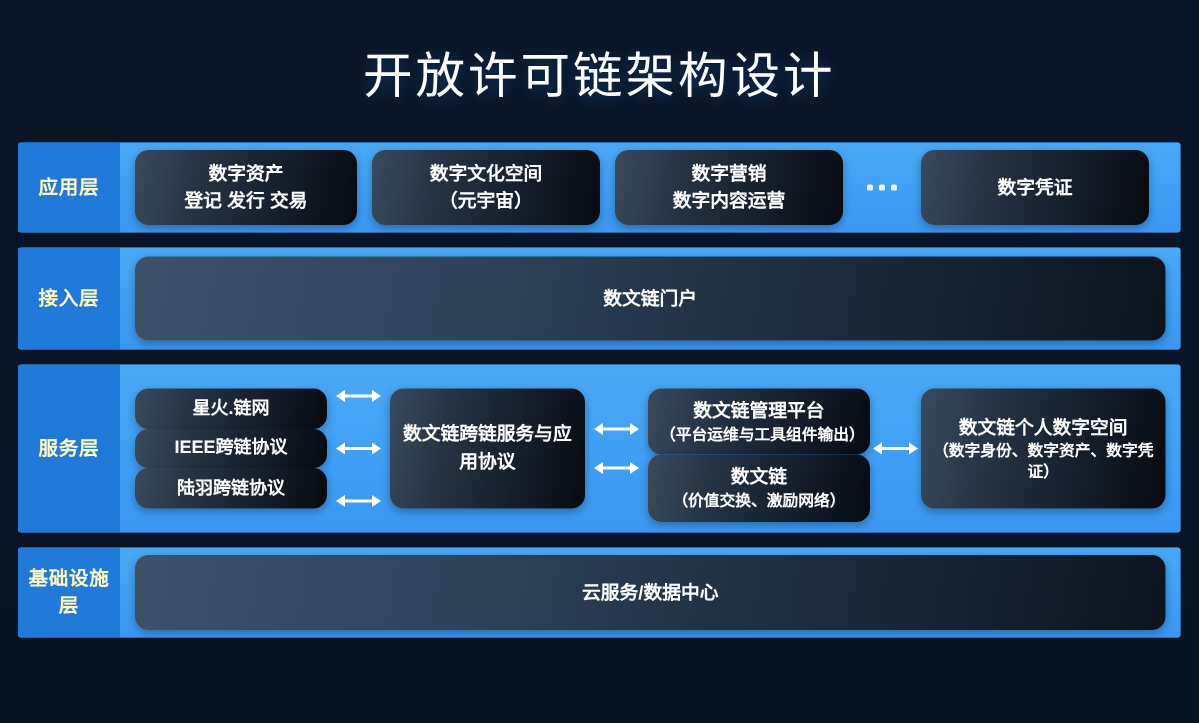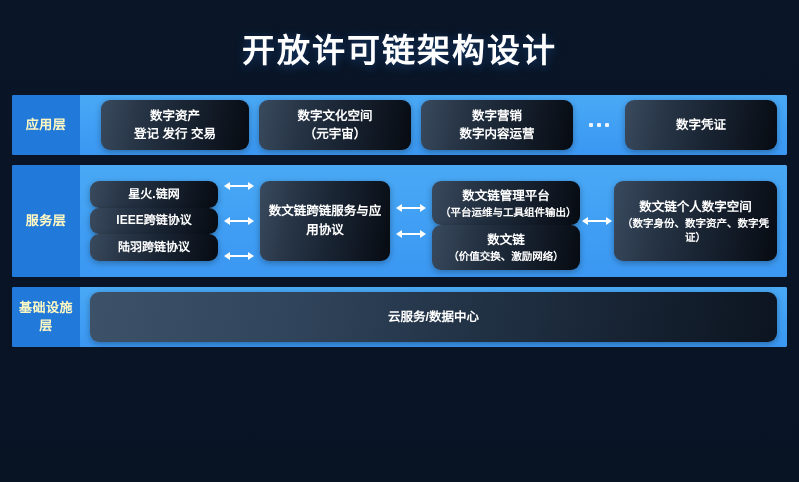--- a/index.html
+++ b/index.html
@@ -18,21 +18,21 @@
     box-sizing:border-box;
   }
   
   .title-wrap{
     height:95px;
     display:flex;align-items:center;justify-content:center;
   }
   .title{
     color:#ffffff;
     font-size:33px;
-    font-weight:bold;
+    font-weight:normal;
     letter-spacing:2px;
     text-shadow:0 2px 10px rgba(40,120,230,.35);
     white-space:nowrap;
   }
   
   .rows{
     padding:0 12px;
     display:flex;flex-direction:column;
     gap:10px;
   }
@@ -57,21 +57,20 @@
     box-sizing:border-box;
   }
   .row-body{
     flex:1 1 auto;
     background:linear-gradient(180deg,#4aa9f5 0%,#3f9ef4 60%,#3b97f2 100%);
     display:flex;
     align-items:center;
     padding:9px 10px;
     box-sizing:border-box;
     gap:10px;
-    justify-content:flex-end;
   }
   
   .card{
     background:linear-gradient(100deg,#3a4a5e 0%,#263445 28%,#16202e 62%,#070b12 100%);
     border-radius:9px;
     color:#ffffff;
     display:flex;flex-direction:column;
     align-items:center;justify-content:center;
     text-align:center;
     box-sizing:border-box;
@@ -179,20 +178,28 @@
           <i></i>
         </div>
 
         <div class="card app-card c4">
           <div class="t1">数字凭证</div>
         </div>
 
       </div>
     </div>
 
+    <div class="row" id="row-access">
+      <div class="row-label">接入层</div>
+      <div class="row-body">
+        <div class="card wide-card">
+          <div class="t1">数文链门户</div>
+        </div>
+      </div>
+    </div>
 
     <div class="row" id="row-service">
       <div class="row-label">服务层</div>
       <div class="row-body">
 
         <div class="svc-col col-protocols">
           <div class="card proto-card">
             <div class="t1">星火.链网</div>
           </div>
           <div class="card proto-card">

